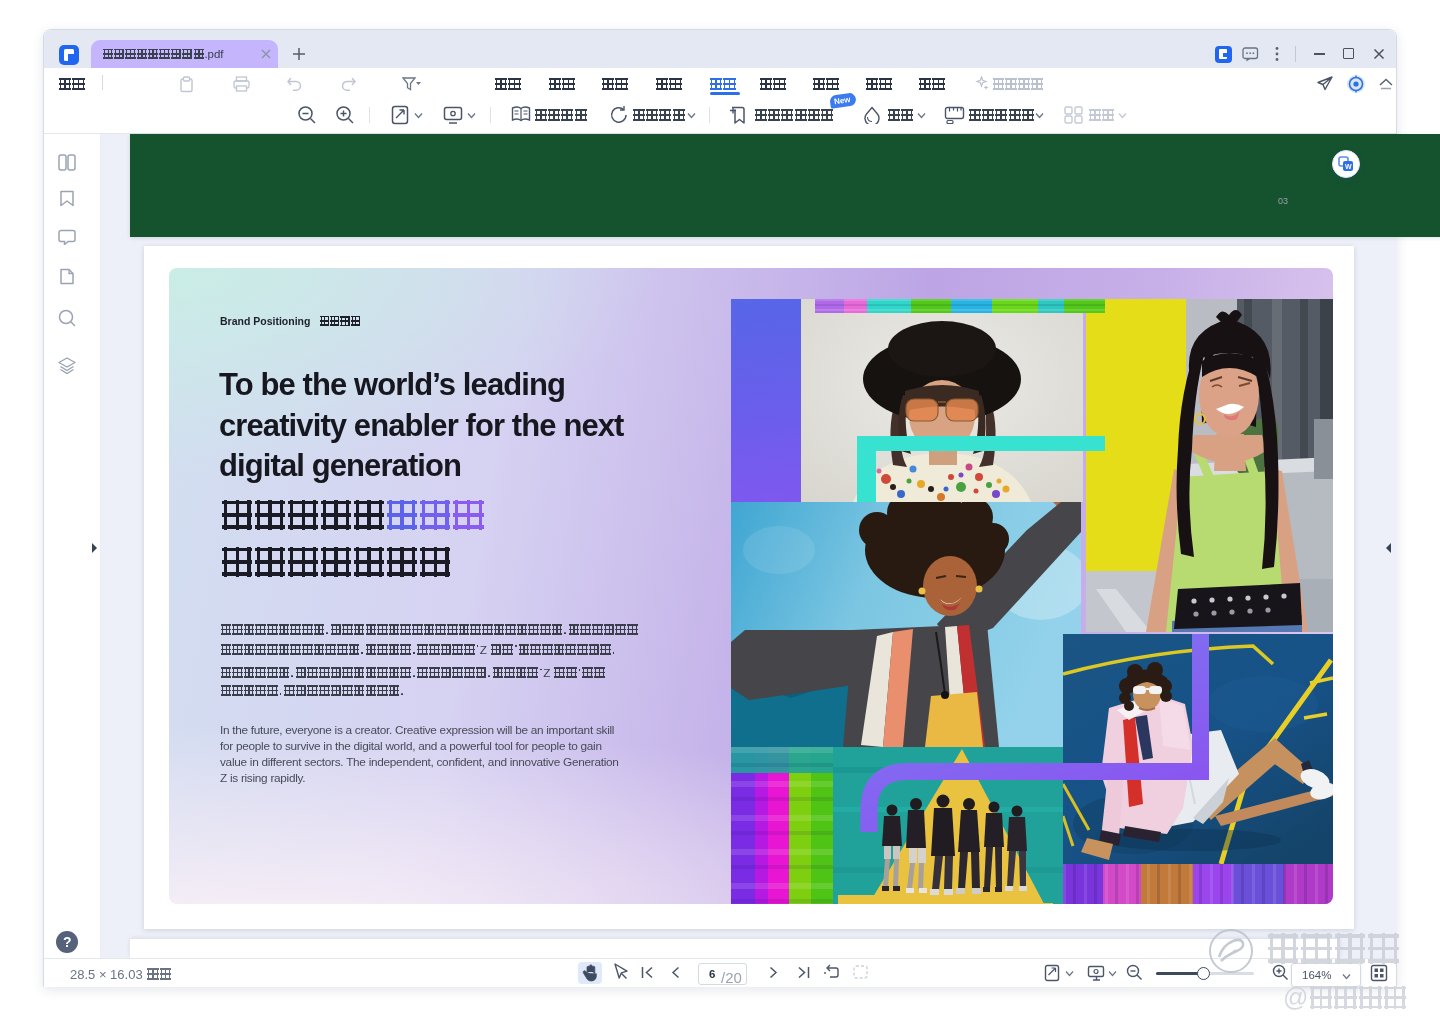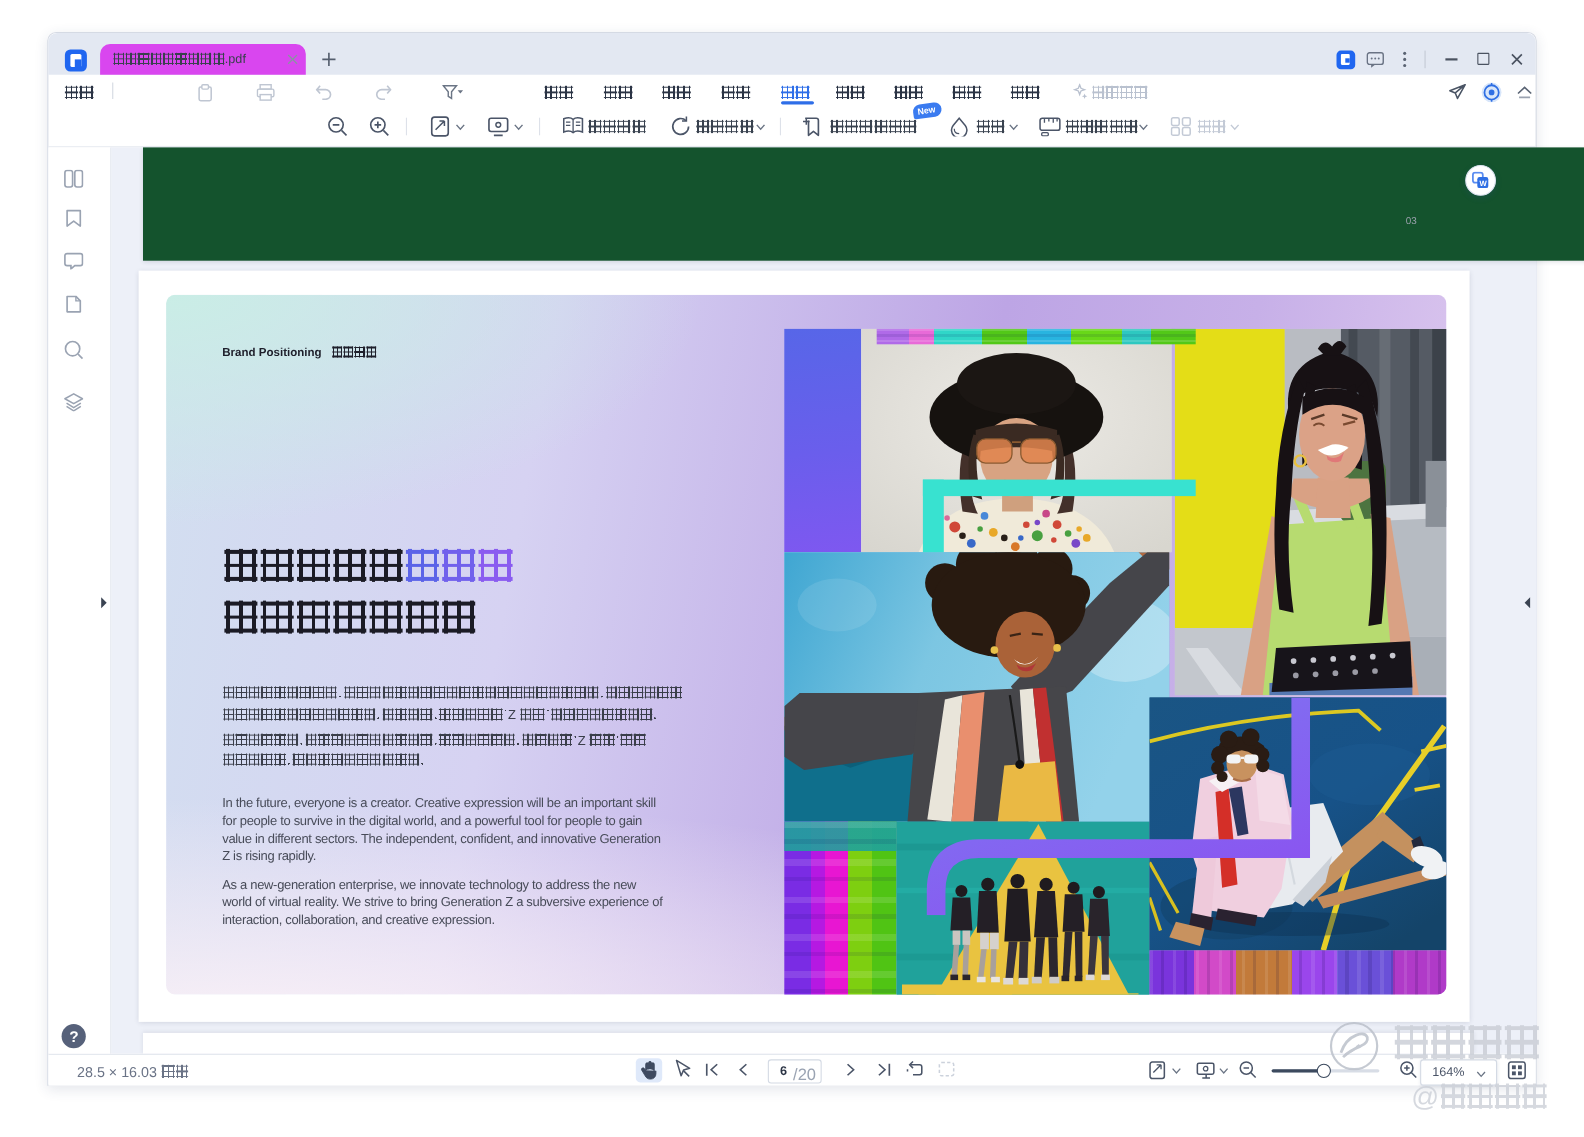--- a/index.html
+++ b/index.html
@@ -9,21 +9,21 @@
 .p{display:inline-block;width:.45em;height:.9em;vertical-align:-.10em;background:radial-gradient(circle at 40% 82%, var(--c) 0 .07em, transparent .08em);}
 .q{display:inline-block;width:.40em;height:.9em;vertical-align:-.10em;background:radial-gradient(circle at 50% 18%, var(--c) 0 .06em, transparent .07em);}
 svg{display:block;}
 </style></head><body>
 <div class="abs" id="win" style="left:43px;top:29px;width:1354px;height:958px;background:#fff;border:1px solid #d5dae4;border-radius:8px 8px 0 0;box-shadow:0 3px 12px rgba(40,60,100,.12);">
     <div class="abs" style="left:0;top:0;width:100%;height:38px;background:#e3e8f2;border-radius:8px 8px 0 0;"></div>
     <div class="abs" style="left:15px;top:15px;width:20px;height:20px;border-radius:5px;background:#2066f0;">
       <div class="abs" style="left:5px;top:4px;width:10px;height:12px;background:#fff;border-radius:1.5px;"></div>
       <div class="abs" style="left:9px;top:9px;width:6px;height:7px;background:#2066f0;"></div>
     </div>
-    <div class="abs" style="left:47px;top:10px;width:187px;height:28px;background:#d946ef;border-radius:9px 9px 0 0;">
+    <div class="abs" style="left:47px;top:10px;width:187px;height:28px;background:#c4b5fd;border-radius:9px 9px 0 0;">
       <span class="abs" style="left:11px;top:8px;font-size:11.5px;--c:#39404e;white-space:nowrap;"><i class="g"></i><i class="g"></i><i class="g"></i><i class="g"></i><i class="g"></i><i class="g"></i><i class="g"></i><i class="g"></i><i class="g"></i><span style="color:#39404e;">.pdf</span></span>
       <svg class="abs" style="left:170px;top:9px;" width="10" height="10">
         <path d="M1 1l8 8M9 1l-8 8" stroke="#8a92a2" stroke-width="1.2"></path>
       </svg>
     </div>
     <svg class="abs" style="left:248px;top:17px;" width="14" height="14">
       <path d="M7 1v12M1 7h12" stroke="#555e6e" stroke-width="1.5"></path>
     </svg>
     <div class="abs" style="left:1171px;top:16px;width:17px;height:17px;border-radius:4px;background:#2066f0;">
       <div class="abs" style="left:4px;top:3px;width:8px;height:10px;background:#fff;border-radius:1px;"></div>
@@ -207,28 +207,28 @@
     <svg class="abs" style="left:47px;top:512px;" width="7" height="12">
       <path d="M1 1l5 5-5 5z" fill="#3a4352"></path>
     </svg>
     <svg class="abs" style="left:1341px;top:512px;" width="7" height="12">
       <path d="M6 1L1 6l5 5z" fill="#3a4352"></path>
     </svg>
     <div class="abs" style="left:86px;top:104px;width:1355px;height:103px;background:#14532d;box-shadow:0 1px 4px rgba(30,40,70,.14);">
       <span class="abs" style="left:1148px;top:62px;font-size:9px;color:#9aa1ac;">03</span>
     </div>
     <div class="abs" style="left:86px;top:909px;width:1210px;height:19px;background:#fff;box-shadow:0 -1px 4px rgba(30,40,70,.10);"></div>
-    <div class="abs" id="page6" style="left:82px;top:216px;width:1210px;height:683px;background:#fff;box-shadow:0 1px 5px rgba(30,40,70,.16);">
+    <div class="abs" id="page6" style="left:100px;top:216px;width:1210px;height:683px;background:#fff;box-shadow:0 1px 5px rgba(30,40,70,.16);">
       <div class="abs" id="blk" style="left:25px;top:22px;width:1164px;height:636px;border-radius:8px;overflow:hidden;background:radial-gradient(130% 52% at 6% 104%, rgba(251,241,247,.95) 0%, rgba(251,241,247,0) 62%),radial-gradient(70% 55% at 0% 0%, rgba(201,238,229,.95) 0%, rgba(201,238,229,0) 60%),linear-gradient(100deg,#d2dff0 0%,#d6d2f2 28%,#bda5e5 60%,#c7b0e8 78%,#e0ccf0 100%);">
         <div class="abs" style="left:51px;top:47px;font-size:10.5px;font-weight:bold;color:#1e1f2b;--c:#1e1f2b;">Brand Positioning&nbsp;&nbsp; <i class="g"></i><i class="g"></i><i class="g"></i><i class="g"></i></div>
+        <div class="abs" style="left:50px;top:97px;font-size:31px;line-height:40.5px;font-weight:bold;color:#17171f;letter-spacing:-.9px;">To be the world’s leading<br>creativity enabler for the next<br>digital generation</div>
         <div class="abs" style="left:51px;top:224px;font-size:33.5px;line-height:47px;white-space:nowrap;"><span style="--c:#1b1b25;"><i class="g"></i><i class="g"></i><i class="g"></i><i class="g"></i><i class="g"></i></span><span style="--c:#5b63e8;"><i class="g"></i></span><span style="--c:#7161ec;"><i class="g"></i></span><span style="--c:#8a5cf0;"><i class="g"></i></span><br><span style="--c:#1b1b25;"><i class="g"></i><i class="g"></i><i class="g"></i><i class="g"></i><i class="g"></i><i class="g"></i><i class="g"></i></span></div>
         <div class="abs" style="left:51px;top:353px;font-size:11.8px;line-height:19.5px;white-space:nowrap;--c:#3a3e4a;color:#3a3e4a;"><i class="g"></i><i class="g"></i><i class="g"></i><i class="g"></i><i class="g"></i><i class="g"></i><i class="g"></i><i class="g"></i><i class="g"></i><i class="p"></i><i class="g"></i><i class="g"></i><i class="g"></i><i class="g"></i><i class="g"></i><i class="g"></i><i class="g"></i><i class="g"></i><i class="g"></i><i class="g"></i><i class="g"></i><i class="g"></i><i class="g"></i><i class="g"></i><i class="g"></i><i class="g"></i><i class="g"></i><i class="g"></i><i class="g"></i><i class="g"></i><i class="p"></i><i class="g"></i><i class="g"></i><i class="g"></i><i class="g"></i><i class="g"></i><i class="g"></i><br><i class="g"></i><i class="g"></i><i class="g"></i><i class="g"></i><i class="g"></i><i class="g"></i><i class="g"></i><i class="g"></i><i class="g"></i><i class="g"></i><i class="g"></i><i class="g"></i><i class="p"></i><i class="g"></i><i class="g"></i><i class="g"></i><i class="g"></i><i class="p"></i><i class="g"></i><i class="g"></i><i class="g"></i><i class="g"></i><i class="g"></i><i class="q"></i>Z <i class="g"></i><i class="g"></i><i class="q"></i><i class="g"></i><i class="g"></i><i class="g"></i><i class="g"></i><i class="g"></i><i class="g"></i><i class="g"></i><i class="g"></i><i class="p"></i></div>
         <div class="abs" style="left:51px;top:396px;font-size:11.8px;line-height:18px;white-space:nowrap;--c:#3a3e4a;color:#3a3e4a;"><i class="g"></i><i class="g"></i><i class="g"></i><i class="g"></i><i class="g"></i><i class="g"></i><i class="p"></i><i class="g"></i><i class="g"></i><i class="g"></i><i class="g"></i><i class="g"></i><i class="g"></i><i class="g"></i><i class="g"></i><i class="g"></i><i class="g"></i><i class="p"></i><i class="g"></i><i class="g"></i><i class="g"></i><i class="g"></i><i class="g"></i><i class="g"></i><i class="p"></i><i class="g"></i><i class="g"></i><i class="g"></i><i class="g"></i><i class="q"></i>Z <i class="g"></i><i class="g"></i><i class="q"></i><i class="g"></i><i class="g"></i><br><i class="g"></i><i class="g"></i><i class="g"></i><i class="g"></i><i class="g"></i><i class="p"></i><i class="g"></i><i class="g"></i><i class="g"></i><i class="g"></i><i class="g"></i><i class="g"></i><i class="g"></i><i class="g"></i><i class="g"></i><i class="g"></i><i class="p"></i></div>
         <div class="abs" style="left:51px;top:455px;font-size:11.8px;line-height:15.9px;color:#474b58;letter-spacing:-.28px;white-space:nowrap;">In the future, everyone is a creator. Creative expression will be an important skill<br>for people to survive in the digital world, and a powerful tool for people to gain<br>value in different sectors. The independent, confident, and innovative Generation<br>Z is rising rapidly.</div>
-        <div class="abs" style="left:51px;top:529px;font-size:11.8px;line-height:15.9px;color:#474b58;letter-spacing:-.28px;white-space:nowrap;">As a new-generation enterprise, we innovate technology to address the new<br>world of virtual reality. We strive to bring Generation Z a subversive experience of<br>interaction, collaboration, and creative expression.</div>
         <div class="abs" id="col" style="left:562px;top:0;width:602px;height:636px;margin-top:31px;">
           <div class="abs" style="left:0;top:0;width:70px;height:203px;background:linear-gradient(175deg,#5766e8 0%,#6a5eec 55%,#7e58f0 100%);"></div>
           <div class="abs" style="left:70px;top:0;width:282px;height:203px;background:#e9e8e4;">
             <svg width="282" height="203" viewBox="0 0 282 203">
               <defs>
                 <radialGradient id="p1bg" cx="50%" cy="40%" r="75%">
                   <stop offset="0%" stop-color="#eceae5"></stop>
                   <stop offset="100%" stop-color="#d8d6cf"></stop>
                 </radialGradient>
               </defs>

